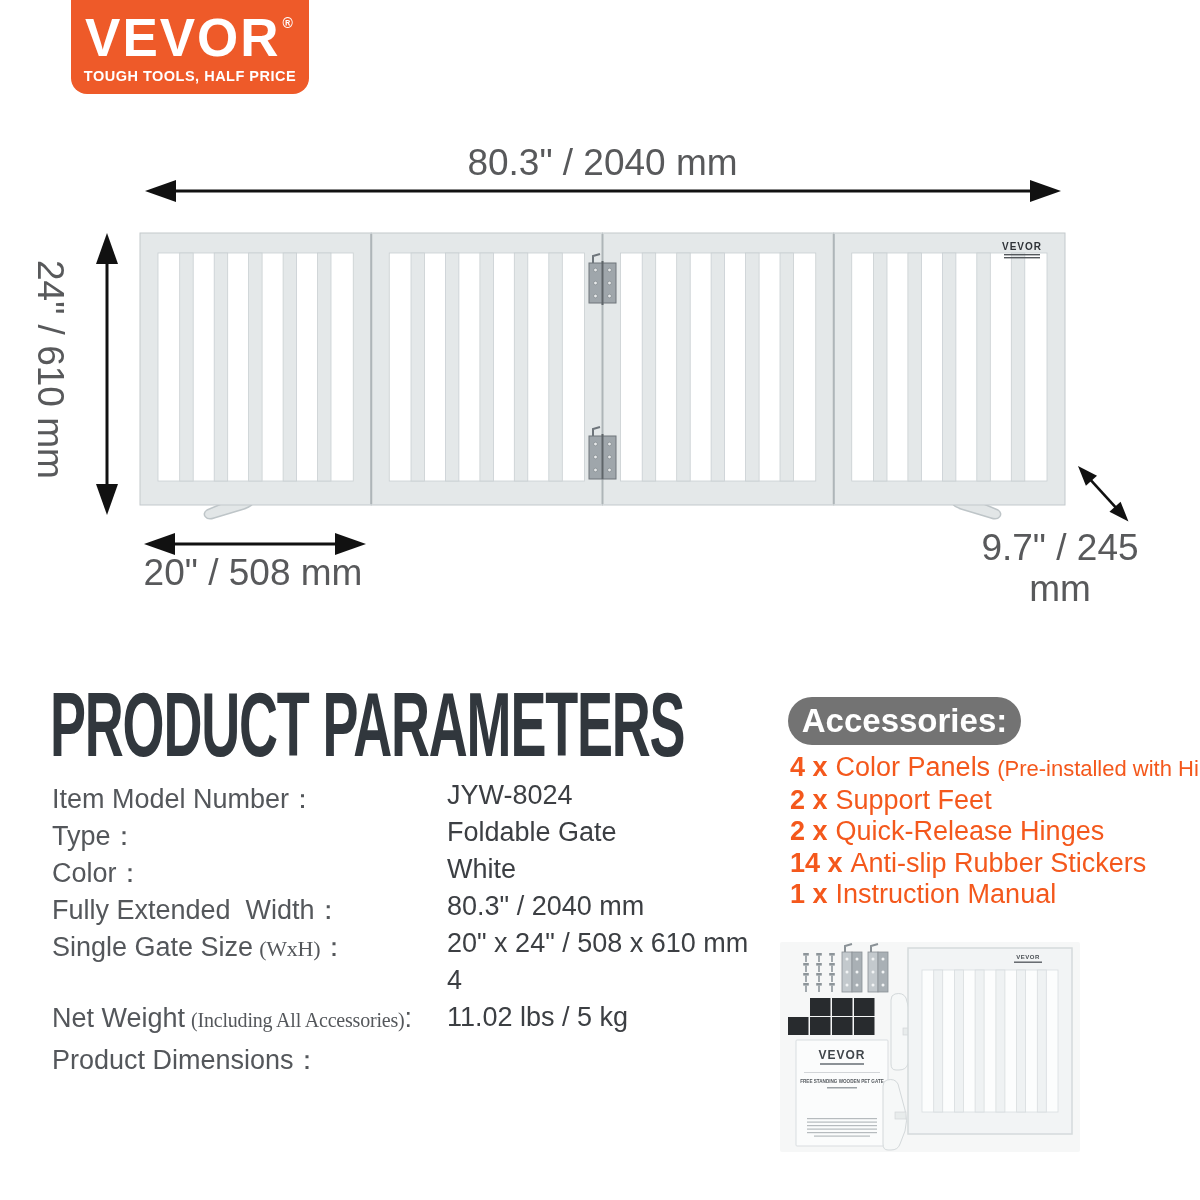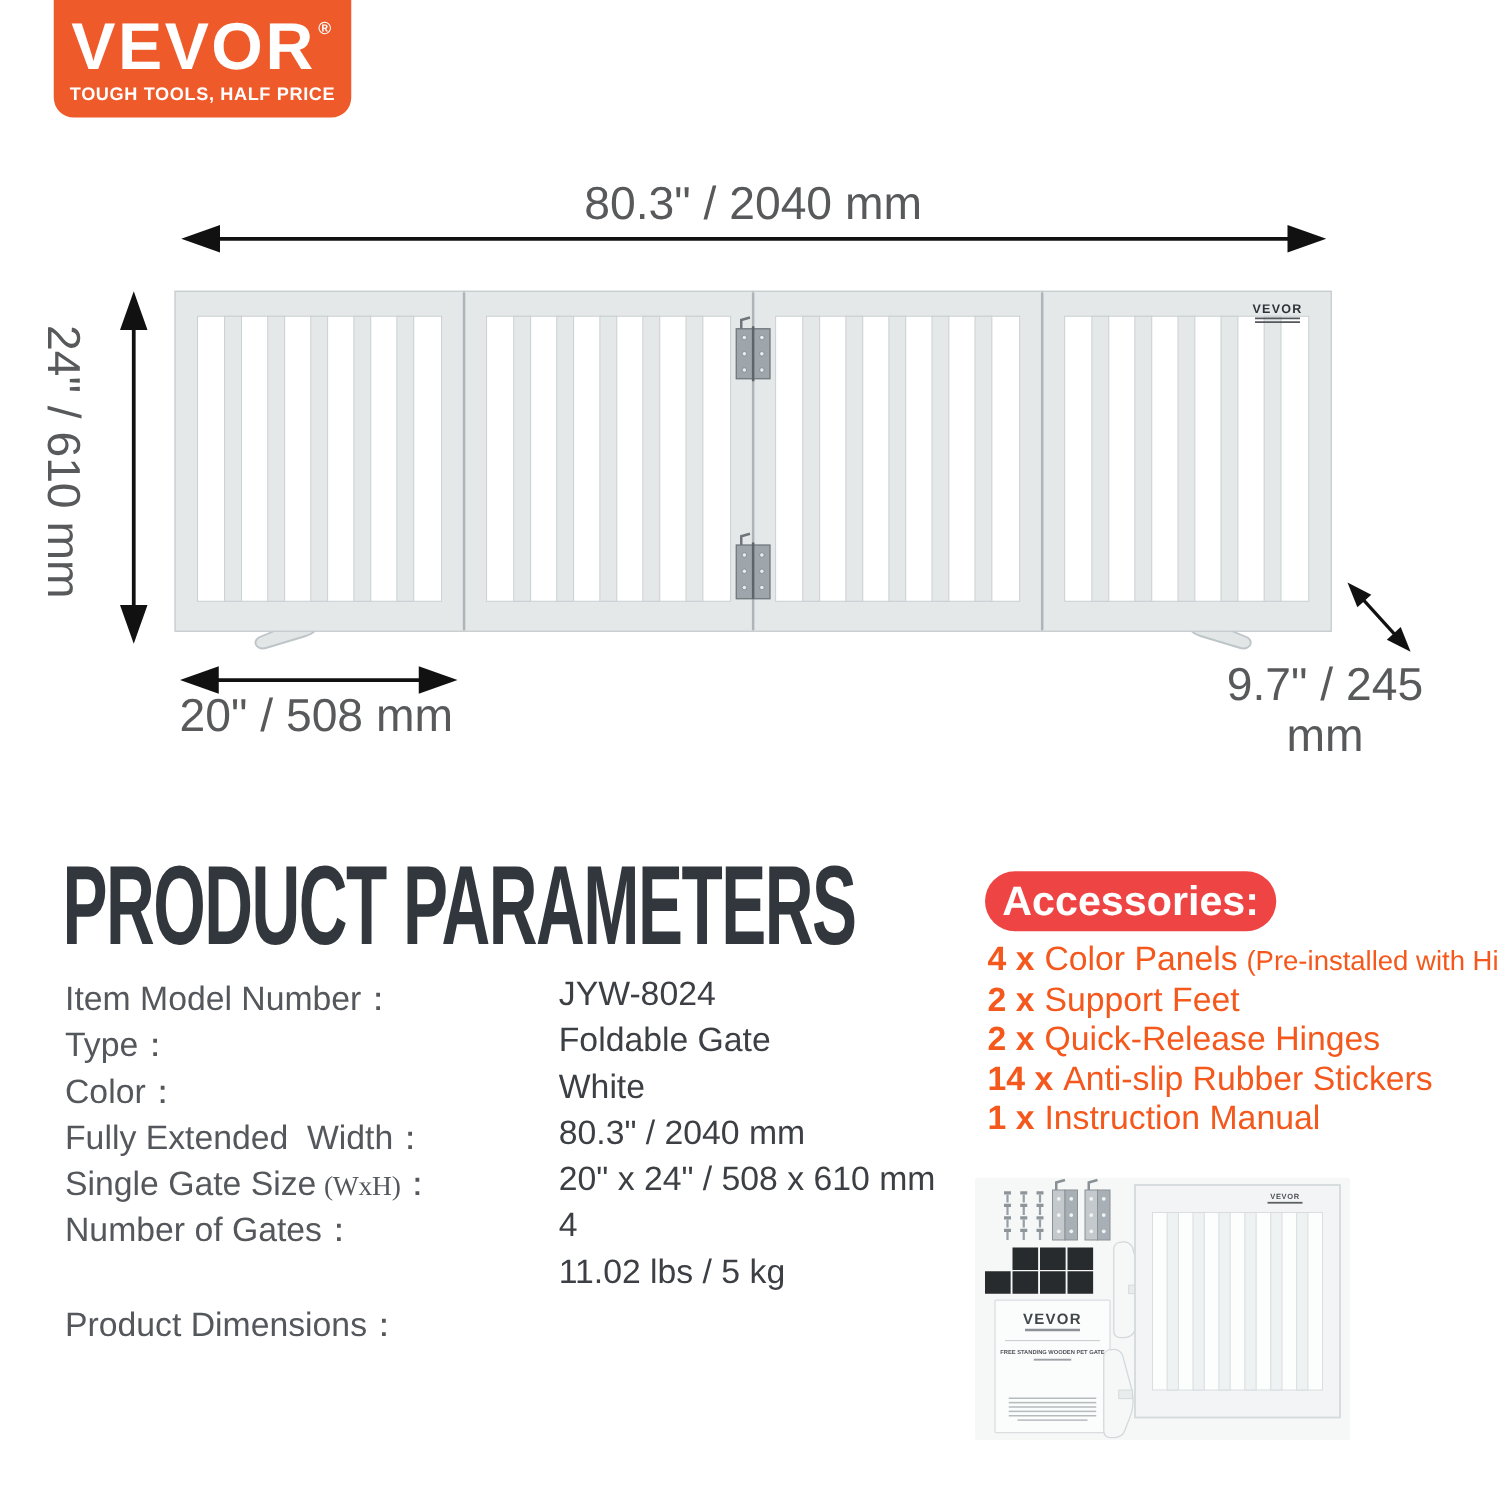--- a/index.html
+++ b/index.html
@@ -4,21 +4,21 @@
 <style>
   html,body{margin:0;padding:0;}
   body{
     width:1200px;height:1200px;position:relative;background:#ffffff;
     font-family:"Liberation Sans", sans-serif;overflow:hidden;
   }
   .abs{position:absolute;}
 
   
   .logo{
-    left:43px;top:0;width:238px;height:94px;background:#EE5A29;
+    left:71px;top:0;width:238px;height:94px;background:#EE5A29;
     border-radius:0 0 16px 16px;color:#fff;text-align:center;
   }
   .logo-text{font-size:53px;font-weight:bold;letter-spacing:2px;line-height:1;margin-top:11px;}
   .logo-text sup{font-size:14px;font-weight:bold;vertical-align:28px;margin-left:2px;}
   .logo-tagline{font-size:14.5px;font-weight:bold;letter-spacing:.5px;margin-top:4px;}
 
   
   .dim{color:#58595B;font-size:37px;line-height:1.1;}
   .dim-width{left:140px;top:143px;width:925px;text-align:center;}
   .dim-height{
@@ -45,21 +45,21 @@
   .spec-note{font-size:22px;letter-spacing:-.2px;}
   .spec-note:not(:empty){margin-left:6px;font-family:Liberation Serif, serif;}
   .spec-row-netweight .spec-note{font-size:20px;}
   .spec-value{
     position:absolute;left:395px;top:0;font-size:27px;font-weight:normal;color:#3C3F43;
     white-space:pre-line;line-height:42px;margin-top:-7px;
   }
 
   
   .acc-pill{
-    left:788px;top:697px;width:233px;height:48px;background:#ef4444;border-radius:26px;
+    left:788px;top:697px;width:233px;height:48px;background:#737373;border-radius:26px;
     display:flex;align-items:center;justify-content:center;
     color:#fff;font-size:33px;font-weight:bold;
   }
   .acc-list{left:790px;top:752px;width:410px;}
   .acc-item{font-size:27px;color:#F4581C;line-height:31.5px;white-space:nowrap;}
   .acc-qty{font-weight:bold;margin-right:8px;}
   .acc-note:not(:empty){margin-left:7px;font-size:22px;}
 
   .kit-svg{left:780px;top:942px;}
 </style>
@@ -206,24 +206,24 @@
   </div>
   <div class="spec-row" style="top:892px">
     <div class="spec-label"><span>Fully Extended  Width</span><span class="spec-note"></span><span>：</span></div>
     <div class="spec-value">80.3" / 2040 mm</div>
   </div>
   <div class="spec-row" style="top:929px">
     <div class="spec-label"><span>Single Gate Size</span><span class="spec-note">(WxH)</span><span>：</span></div>
     <div class="spec-value">20" x 24" / 508 x 610 mm</div>
   </div>
   <div class="spec-row" style="top:966px">
-    <div class="spec-label"><span>Number of Gates</span><span class="spec-note"></span><span>：</span></div>
     <div class="spec-value">4</div>
   </div>
   <div class="spec-row spec-row-netweight" style="top:1003px">
+    <div class="spec-label"><span>Net Weight</span><span class="spec-note">(Including All Accessories)</span><span>:</span></div>
     <div class="spec-value">11.02 lbs / 5 kg</div>
   </div>
   <div class="spec-row" style="top:1042px">
     <div class="spec-label"><span>Product Dimensions</span><span class="spec-note"></span><span>：</span></div>
   </div>
 </div>
 
 <div class="abs acc-pill">
   <span>Accessories:</span>
 </div>

